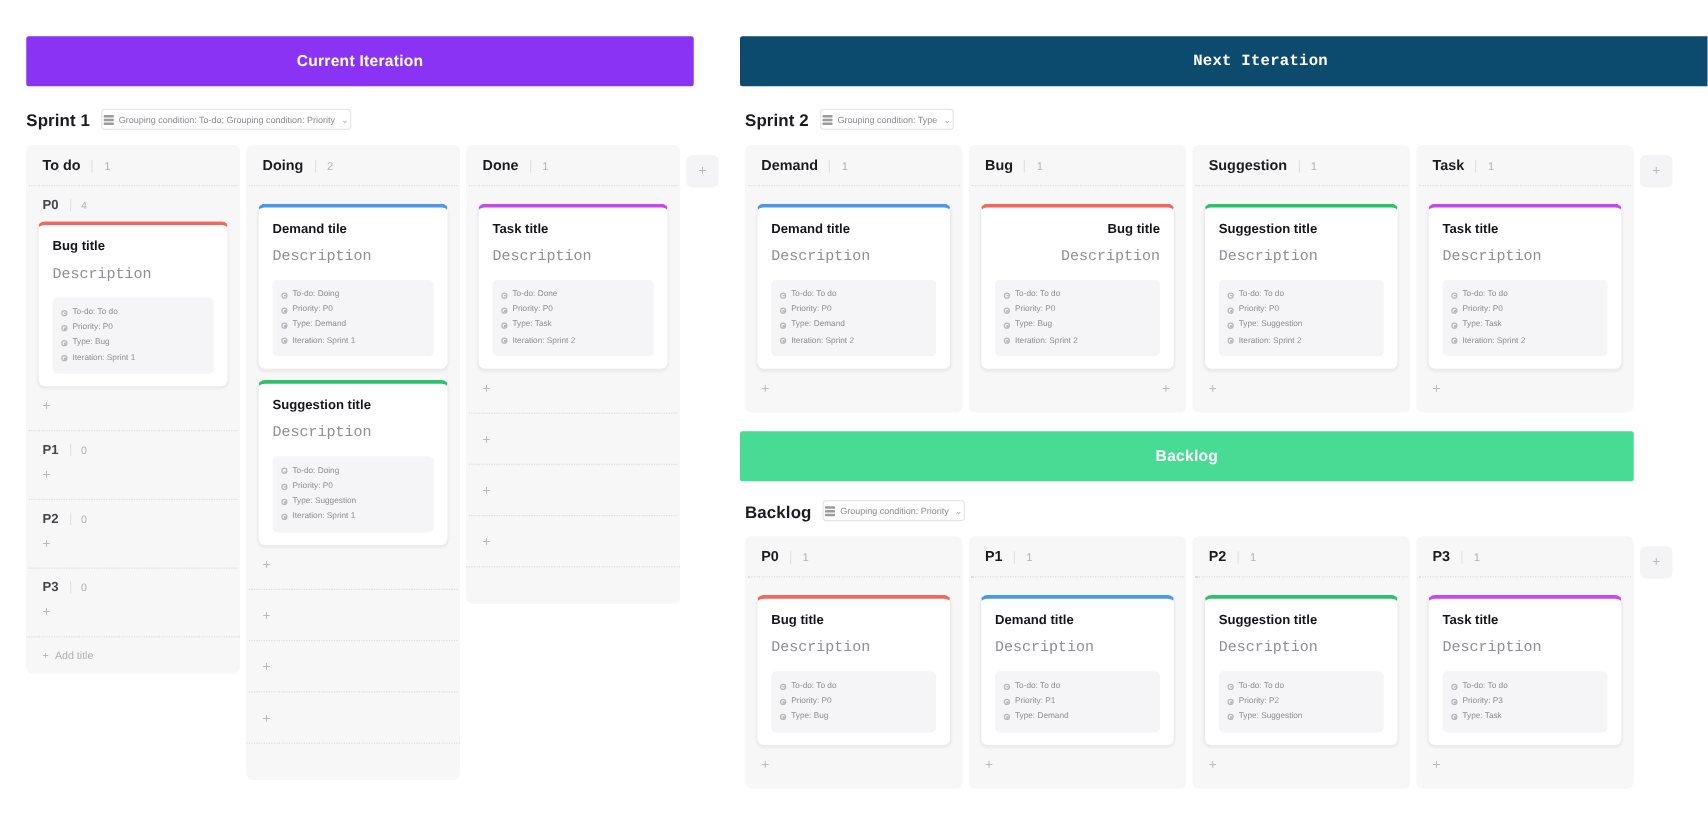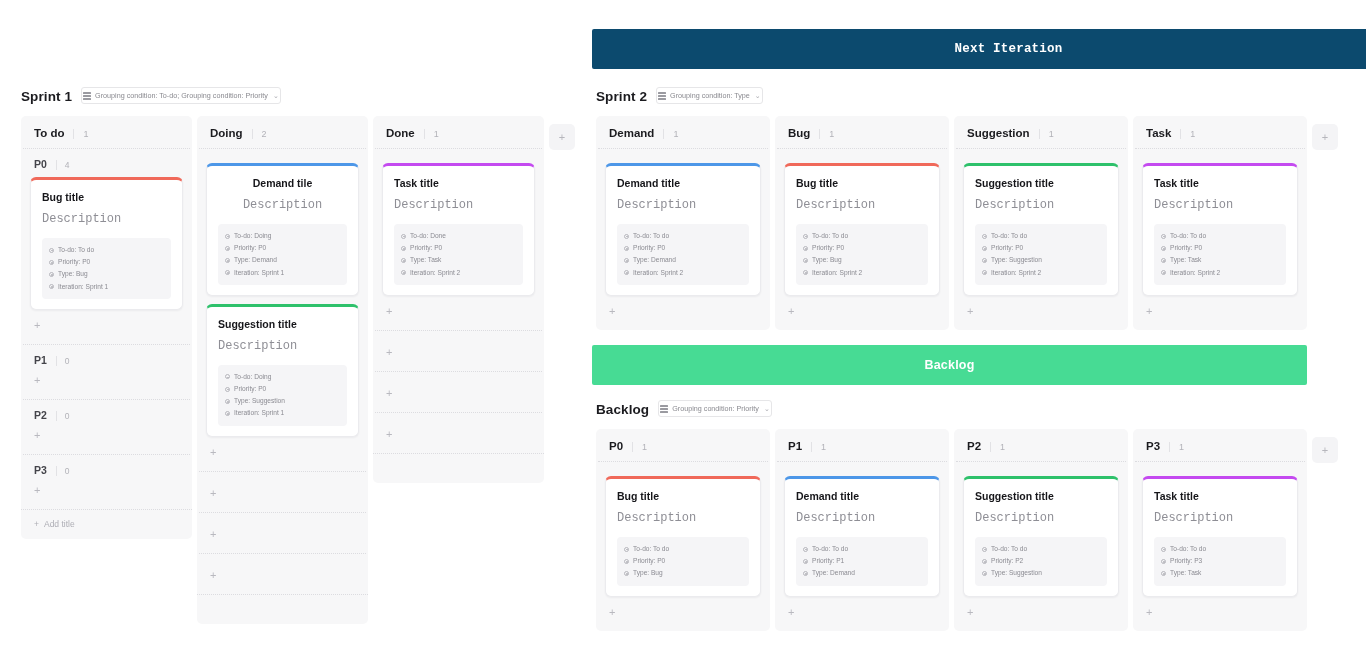--- a/index.html
+++ b/index.html
@@ -114,20 +114,23 @@
     background: #f4f4f6; border-radius: 5px;
     display: flex; align-items: center; justify-content: center;
     color: #b6b6bc; font-size: 11px;
   }
 </style>
 </head>
 <body>
 
 <div class="page">
 
+  <div class="banner banner-current">
+    <span>Current Iteration</span>
+  </div>
   <div class="banner banner-next">
     <span>Next Iteration</span>
   </div>
   <div class="banner banner-backlog">
     <span>Backlog</span>
   </div>
 
   <div class="section sec-current">
       <div class="sec-head">
         <div class="sec-title">Sprint 1</div>
@@ -207,21 +210,21 @@
           </div>
         </div>
         <div class="col" style="width: 171px;">
           <div class="col-head">
             <div class="col-name">Doing</div>
             <div class="col-count">2</div>
           </div>
           <div class="dotted"></div>
           <div style="height: 14px;"></div>
           <div class="grp-body">
-            <div class="card" style="border-top-color: rgb(77, 151, 232); text-align: center;">
+            <div class="card" style="border-top-color: rgb(77, 151, 232);">
               <div class="card-title">Demand tile</div>
               <div class="card-desc">Description</div>
               <div class="card-meta">
                 <div class="meta-row">
                   <span class="ring"></span>
                   <span>To-do: Doing</span>
                 </div>
                 <div class="meta-row">
                   <span class="ring"></span>
                   <span>Priority: P0</span>
@@ -369,21 +372,21 @@
                 </div>
                 <div class="meta-row">
                   <span class="ring"></span>
                   <span>Iteration: Sprint 2</span>
                 </div>
               </div>
             </div>
             <div class="add-card">+</div>
           </div>
         </div>
-        <div class="col" style="width: 174px;">
+        <div class="col" style="width: 174px; text-align: right;">
           <div class="col-head">
             <div class="col-name">Bug</div>
             <div class="col-count">1</div>
           </div>
           <div class="dotted"></div>
           <div style="height: 14px;"></div>
           <div class="grp-body">
             <div class="card" style="border-top-color: rgb(240, 105, 90);">
               <div class="card-title">Bug title</div>
               <div class="card-desc">Description</div>

